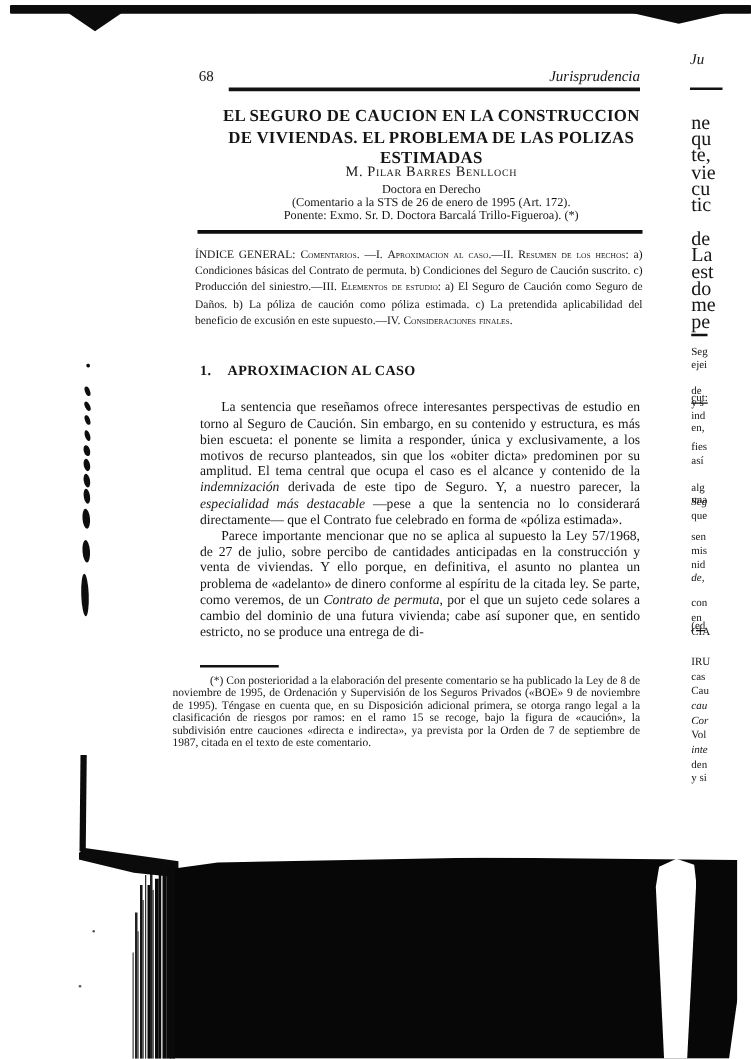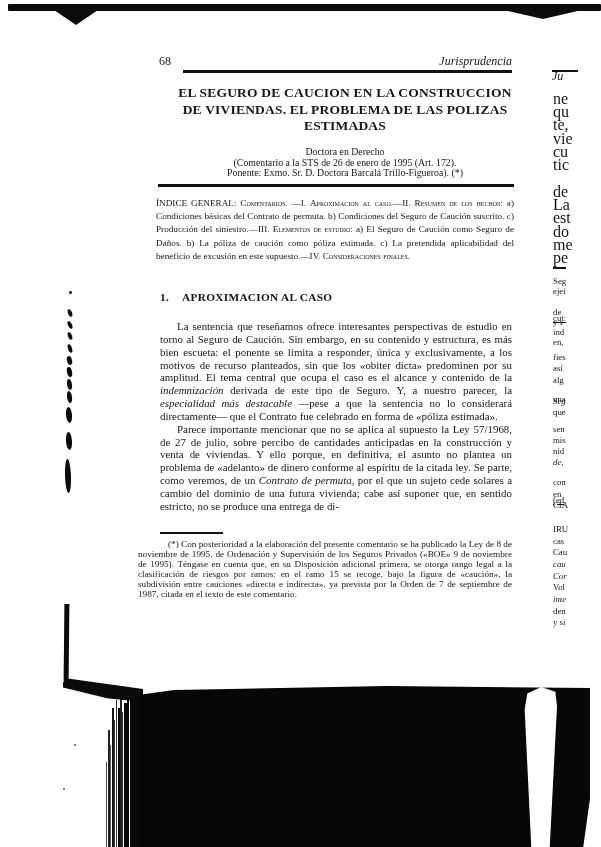--- a/index.html
+++ b/index.html
@@ -44,21 +44,21 @@
   #bodytext{left:160px;top:320px;width:352px;font-size:10.9px;line-height:12.85px;text-align:justify;}
   #bodytext p{margin:0;text-indent:17px;}
   .i{font-style:italic;}
 
   
   #fnrule{left:160px;top:532px;width:63px;height:1.5px;background:#121212;}
   #footnote{left:138px;top:539px;width:374px;font-size:9.2px;line-height:10px;
     text-align:justify;text-indent:30px;}
 
   
-  #striphead{left:552px;top:69px;font-style:italic;font-size:12px;}
+  #striphead{left:552px;top:40px;font-style:italic;font-size:12px;}
   #stripheadrule{left:552px;top:70px;width:26px;height:2px;background:#121212;}
   .frag{position:absolute;left:553px;white-space:nowrap;}
   .frag-body{font-size:16px;}
   .frag-foot{font-size:8.8px;}
   #stripdivider{left:553px;top:267px;width:13px;height:1.5px;background:#121212;}
 
   
   .mark{position:absolute;background:#0d0d0d;border-radius:50%;}
   .speck{position:absolute;background:#555;border-radius:50%;}
 
@@ -79,20 +79,21 @@
 
   <div class="abs" id="topbar"></div>
 
   <div class="abs" id="pageno">68</div>
   <div class="abs" id="runhead">Jurisprudencia</div>
   <div class="abs" id="headrule"></div>
 
   <div class="abs" id="title">EL SEGURO DE CAUCION EN LA CONSTRUCCION
 DE VIVIENDAS. EL PROBLEMA DE LAS POLIZAS
 ESTIMADAS</div>
+  <div class="abs" id="author">M. Pilar Barres Benlloch</div>
   <div class="abs" id="credential">Doctora en Derecho</div>
   <div class="abs" id="comm1">(Comentario a la STS de 26 de enero de 1995 (Art. 172).</div>
   <div class="abs" id="comm2">Ponente: Exmo. Sr. D. Doctora Barcalá Trillo-Figueroa). (*)</div>
   <div class="abs" id="thickrule"></div>
 
   <div class="abs" id="index"><span>ÍNDICE GENERAL: </span><span class="sc">Comentarios.</span><span> —I. </span><span class="sc">Aproximacion al caso.</span><span>—II. </span><span class="sc">Resumen de los hechos:</span><span> a) Condiciones básicas del Contrato de permuta. b) Condiciones del Seguro de Caución suscrito. c) Producción del siniestro.—III. </span><span class="sc">Elementos de estudio:</span><span> a) El Seguro de Caución como Seguro de Daños. b) La póliza de caución como póliza estimada. c) La pretendida aplicabilidad del beneficio de excusión en este supuesto.—IV. </span><span class="sc">Consideraciones finales.</span></div>
 
   <div class="abs" id="sec1">
     <span class="num">1.</span><span>APROXIMACION AL CASO</span>
   </div>
@@ -123,21 +124,21 @@
       <div class="frag frag-foot" style="top: 276px;">Seg</div>
       <div class="frag frag-foot" style="top: 286.2px;">ejei</div>
       <div class="frag frag-foot" style="top: 313px; text-decoration: underline;">cut:</div>
       <div class="frag frag-foot" style="top: 306.6px;">de</div>
       <div class="frag frag-foot" style="top: 316.8px;">y s</div>
       <div class="frag frag-foot" style="top: 327px;">ind</div>
       <div class="frag frag-foot" style="top: 337.2px;">en,</div>
       <div class="frag frag-foot" style="top: 352px;">fies</div>
       <div class="frag frag-foot" style="top: 363px;">así</div>
       <div class="frag frag-foot" style="top: 394px;">una</div>
-      <div class="frag frag-foot" style="top: 375px; text-align: center;">alg</div>
+      <div class="frag frag-foot" style="top: 385px; text-align: center;">alg</div>
       <div class="frag frag-foot i" style="top: 396px;">Seg</div>
       <div class="frag frag-foot" style="top: 407px;">que</div>
       <div class="frag frag-foot" style="top: 424px;">sen</div>
       <div class="frag frag-foot" style="top: 435px;">mis</div>
       <div class="frag frag-foot" style="top: 446px;">nid</div>
       <div class="frag frag-foot i" style="top: 457px;">de,</div>
       <div class="frag frag-foot" style="top: 477px;">con</div>
       <div class="frag frag-foot" style="top: 488.7px;">en</div>
       <div class="frag frag-foot" style="top: 500.4px;">CIA</div>
       <div class="frag frag-foot" style="top: 495px; text-decoration: underline;">(ed</div>

